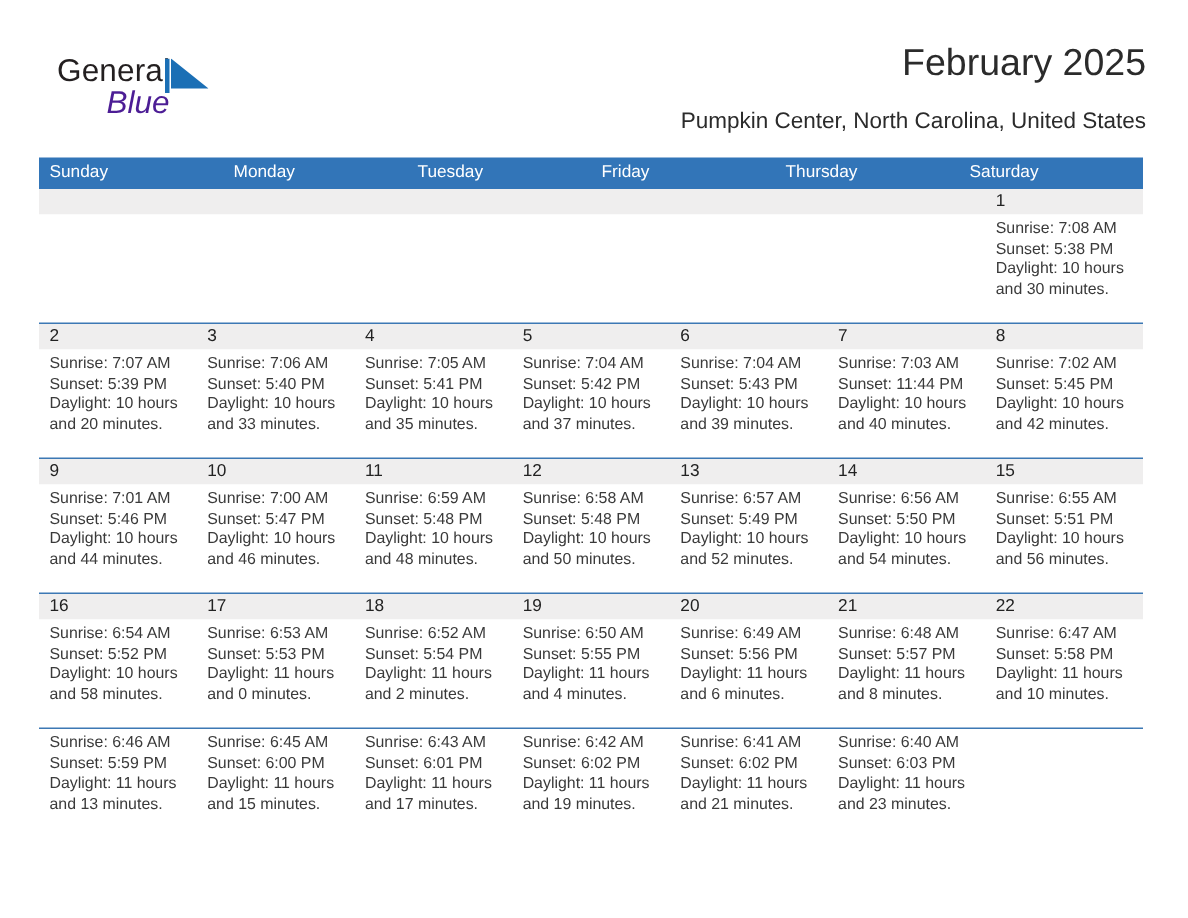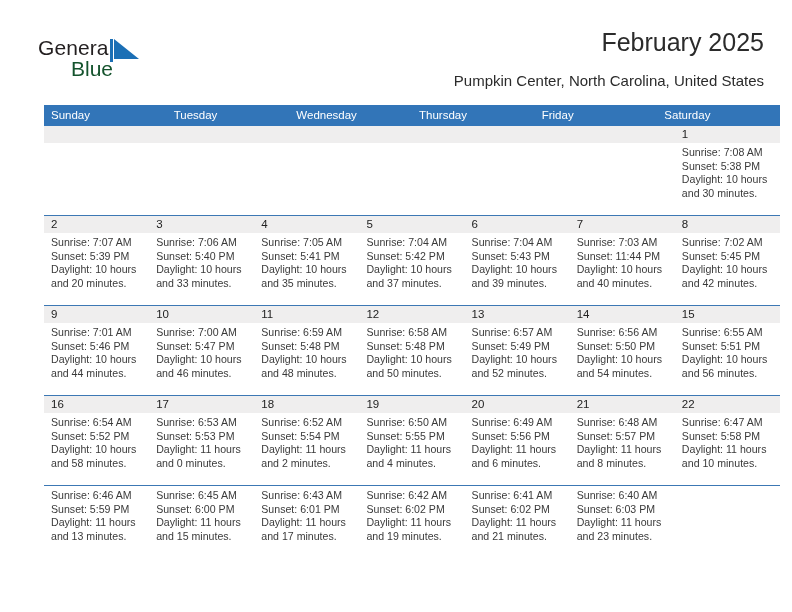--- a/index.html
+++ b/index.html
@@ -43,22 +43,23 @@
     font-size: 21px;
     letter-spacing: 0.1px;
     color: #231f20;
     font-family: "Liberation Sans", sans-serif;
   }
   .logo-blue {
     position: absolute;
     left: 33px;
     top: 21px;
     font-size: 21px;
-    color: #14532d;
+    color: #4c1d95;
     font-family: "Liberation Sans", sans-serif;
+    font-style: italic;
   }
   .logo-flag {
     position: absolute;
     left: 72px;
     top: 3px;
     width: 29px;
     height: 23px;
   }
   .logo-flag svg { display: block; }
 
@@ -77,21 +78,21 @@
     top: 44px;
     font-size: 15px;
     color: #2b2b2b;
     font-family: "Liberation Sans", sans-serif;
     white-space: nowrap;
   }
 
   
   .calendar {
     position: absolute;
-    left: 44px;
+    left: 26px;
     top: 105px;
     width: 736px;
   }
   .cal-head {
     display: flex;
     background: #3275b8;
     height: 21px;
   }
   .cal-head .hcell {
     flex: 1 1 0;
@@ -155,24 +156,24 @@
       <span class="logo-blue">Blue</span>
     </div>
 
     <div class="title">February 2025</div>
     <div class="subtitle">Pumpkin Center, North Carolina, United States</div>
   </div>
 
   <div class="calendar">
     <div class="cal-head" id="cal-head">
         <div class="hcell">Sunday</div>
+        <div class="hcell">Monday</div>
         <div class="hcell">Tuesday</div>
-        <div class="hcell">Wednesday</div>
+        <div class="hcell">Friday</div>
         <div class="hcell">Thursday</div>
-        <div class="hcell">Friday</div>
         <div class="hcell">Saturday</div>
       </div>
     <div id="cal-body">
         <div class="week">
           <div class="numrow">
             <div class="ncell"></div>
             <div class="ncell"></div>
             <div class="ncell"></div>
             <div class="ncell"></div>
             <div class="ncell"></div>

